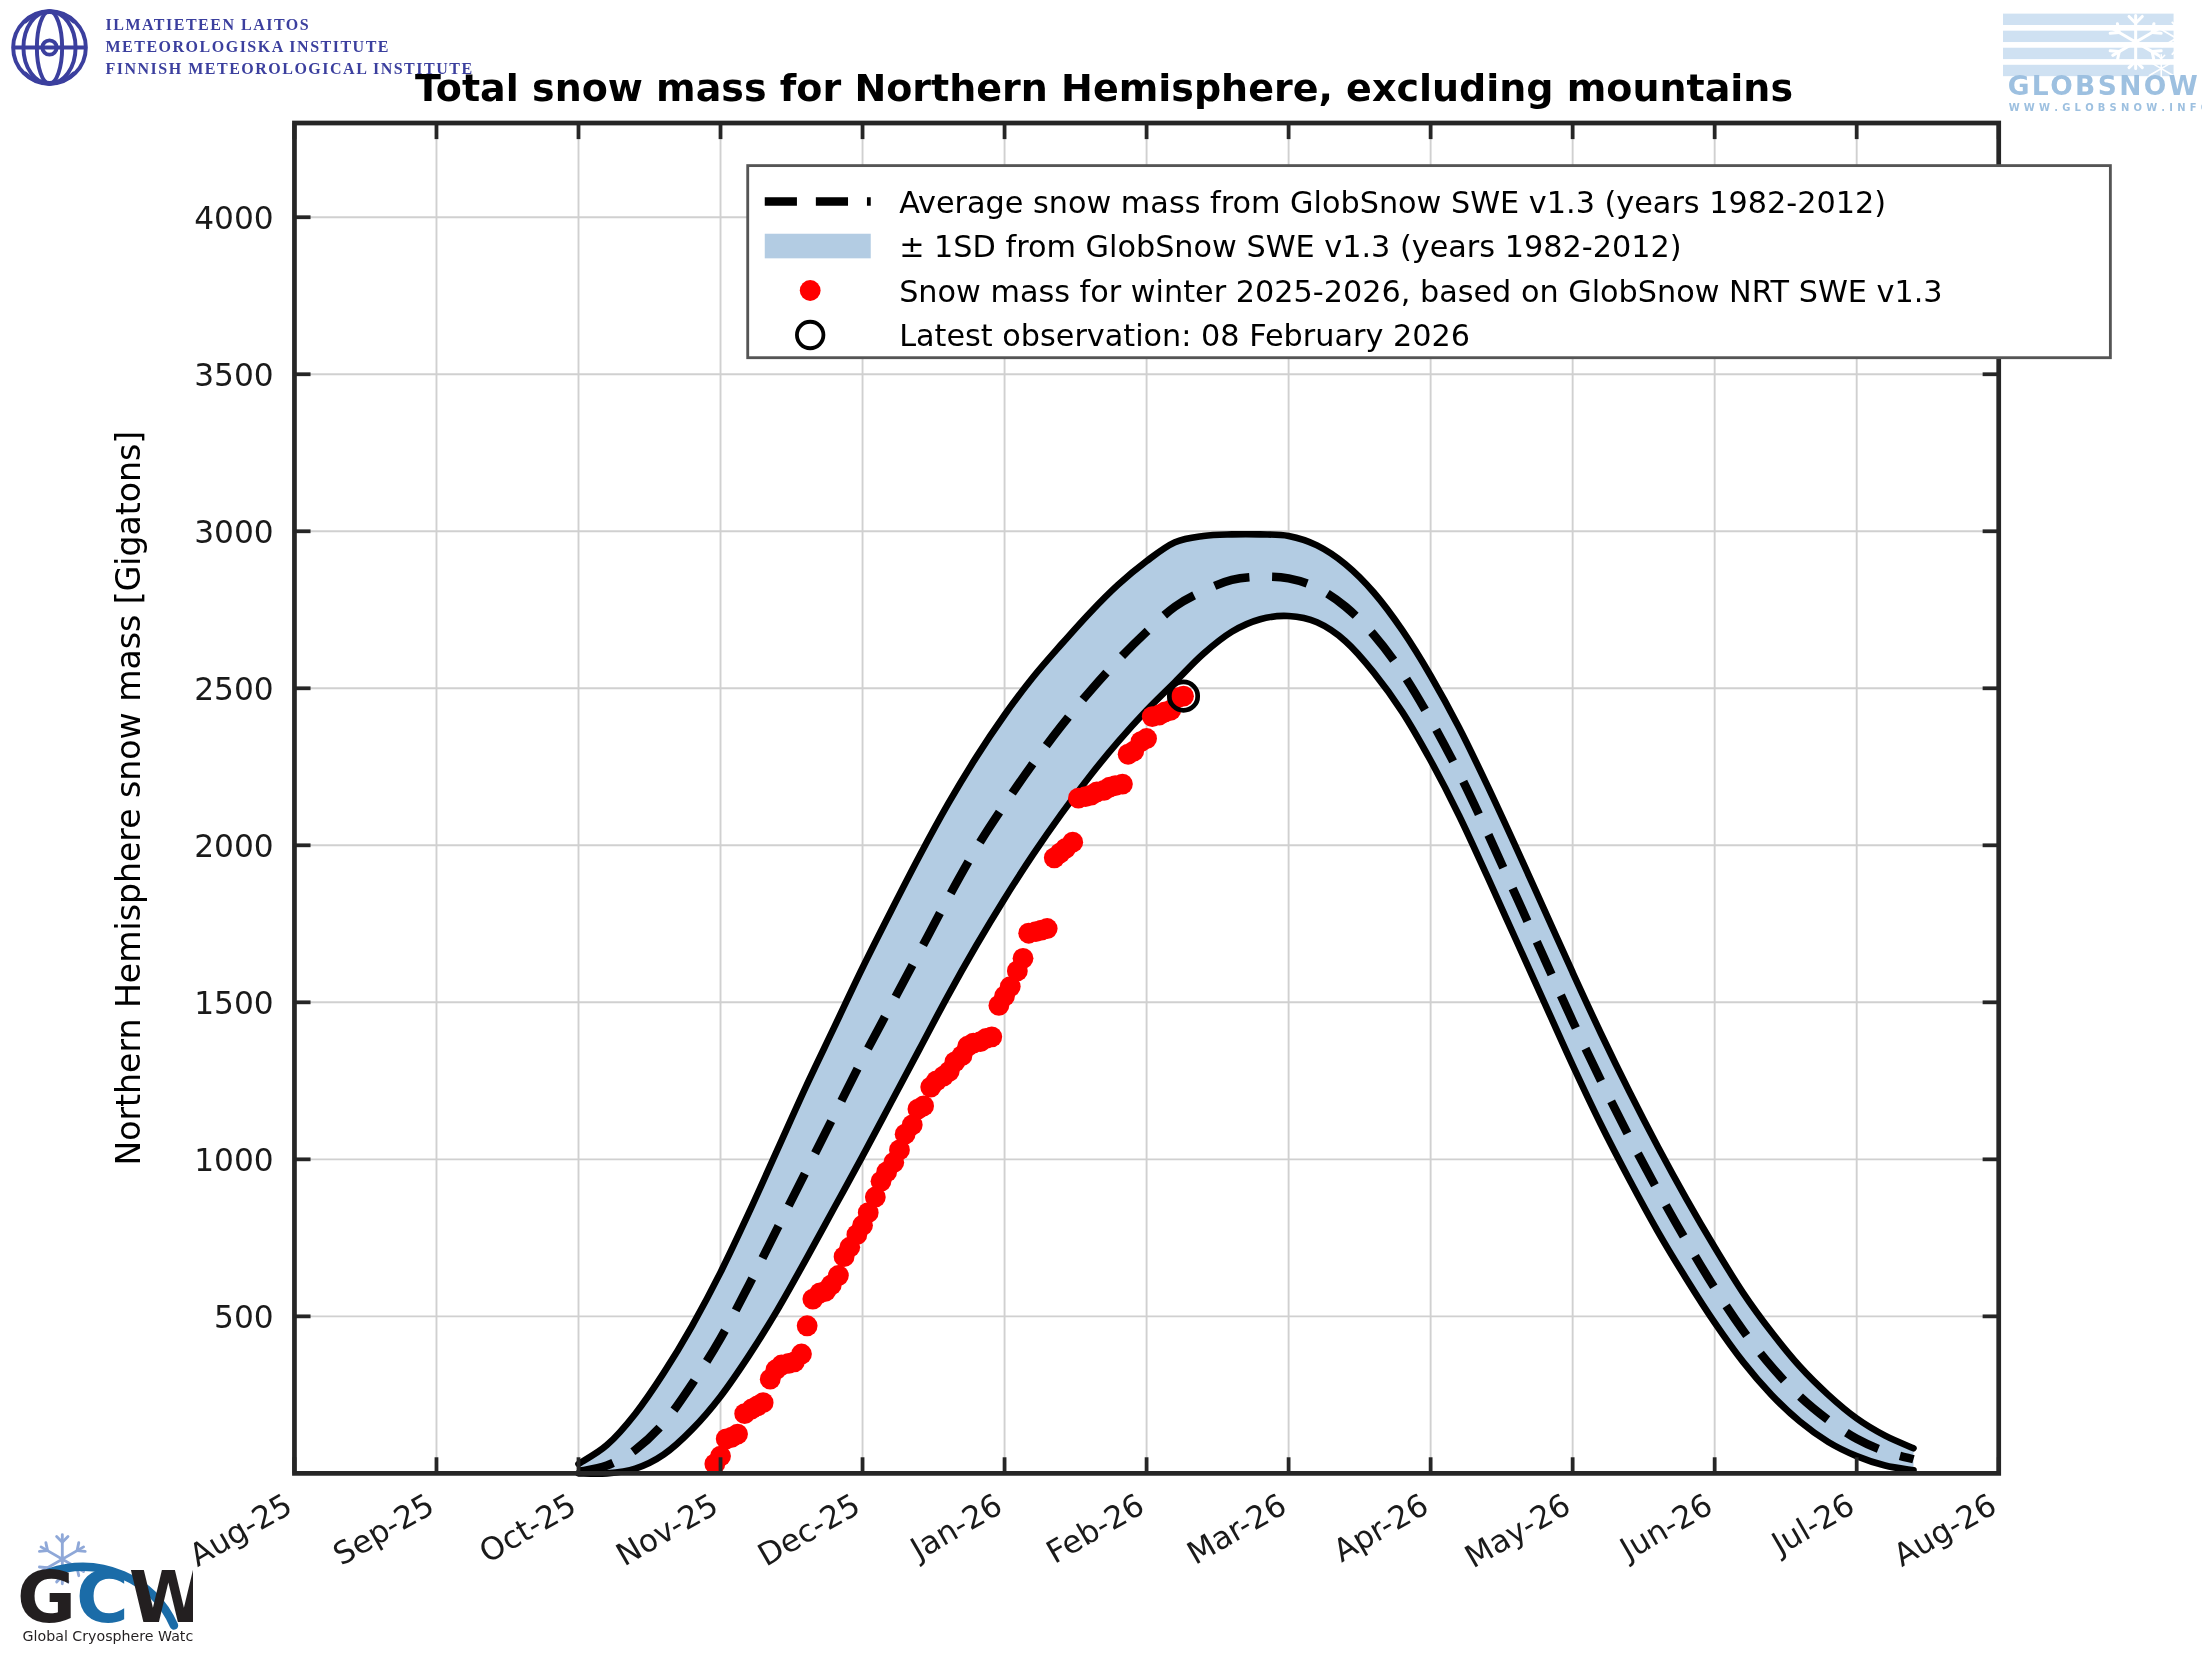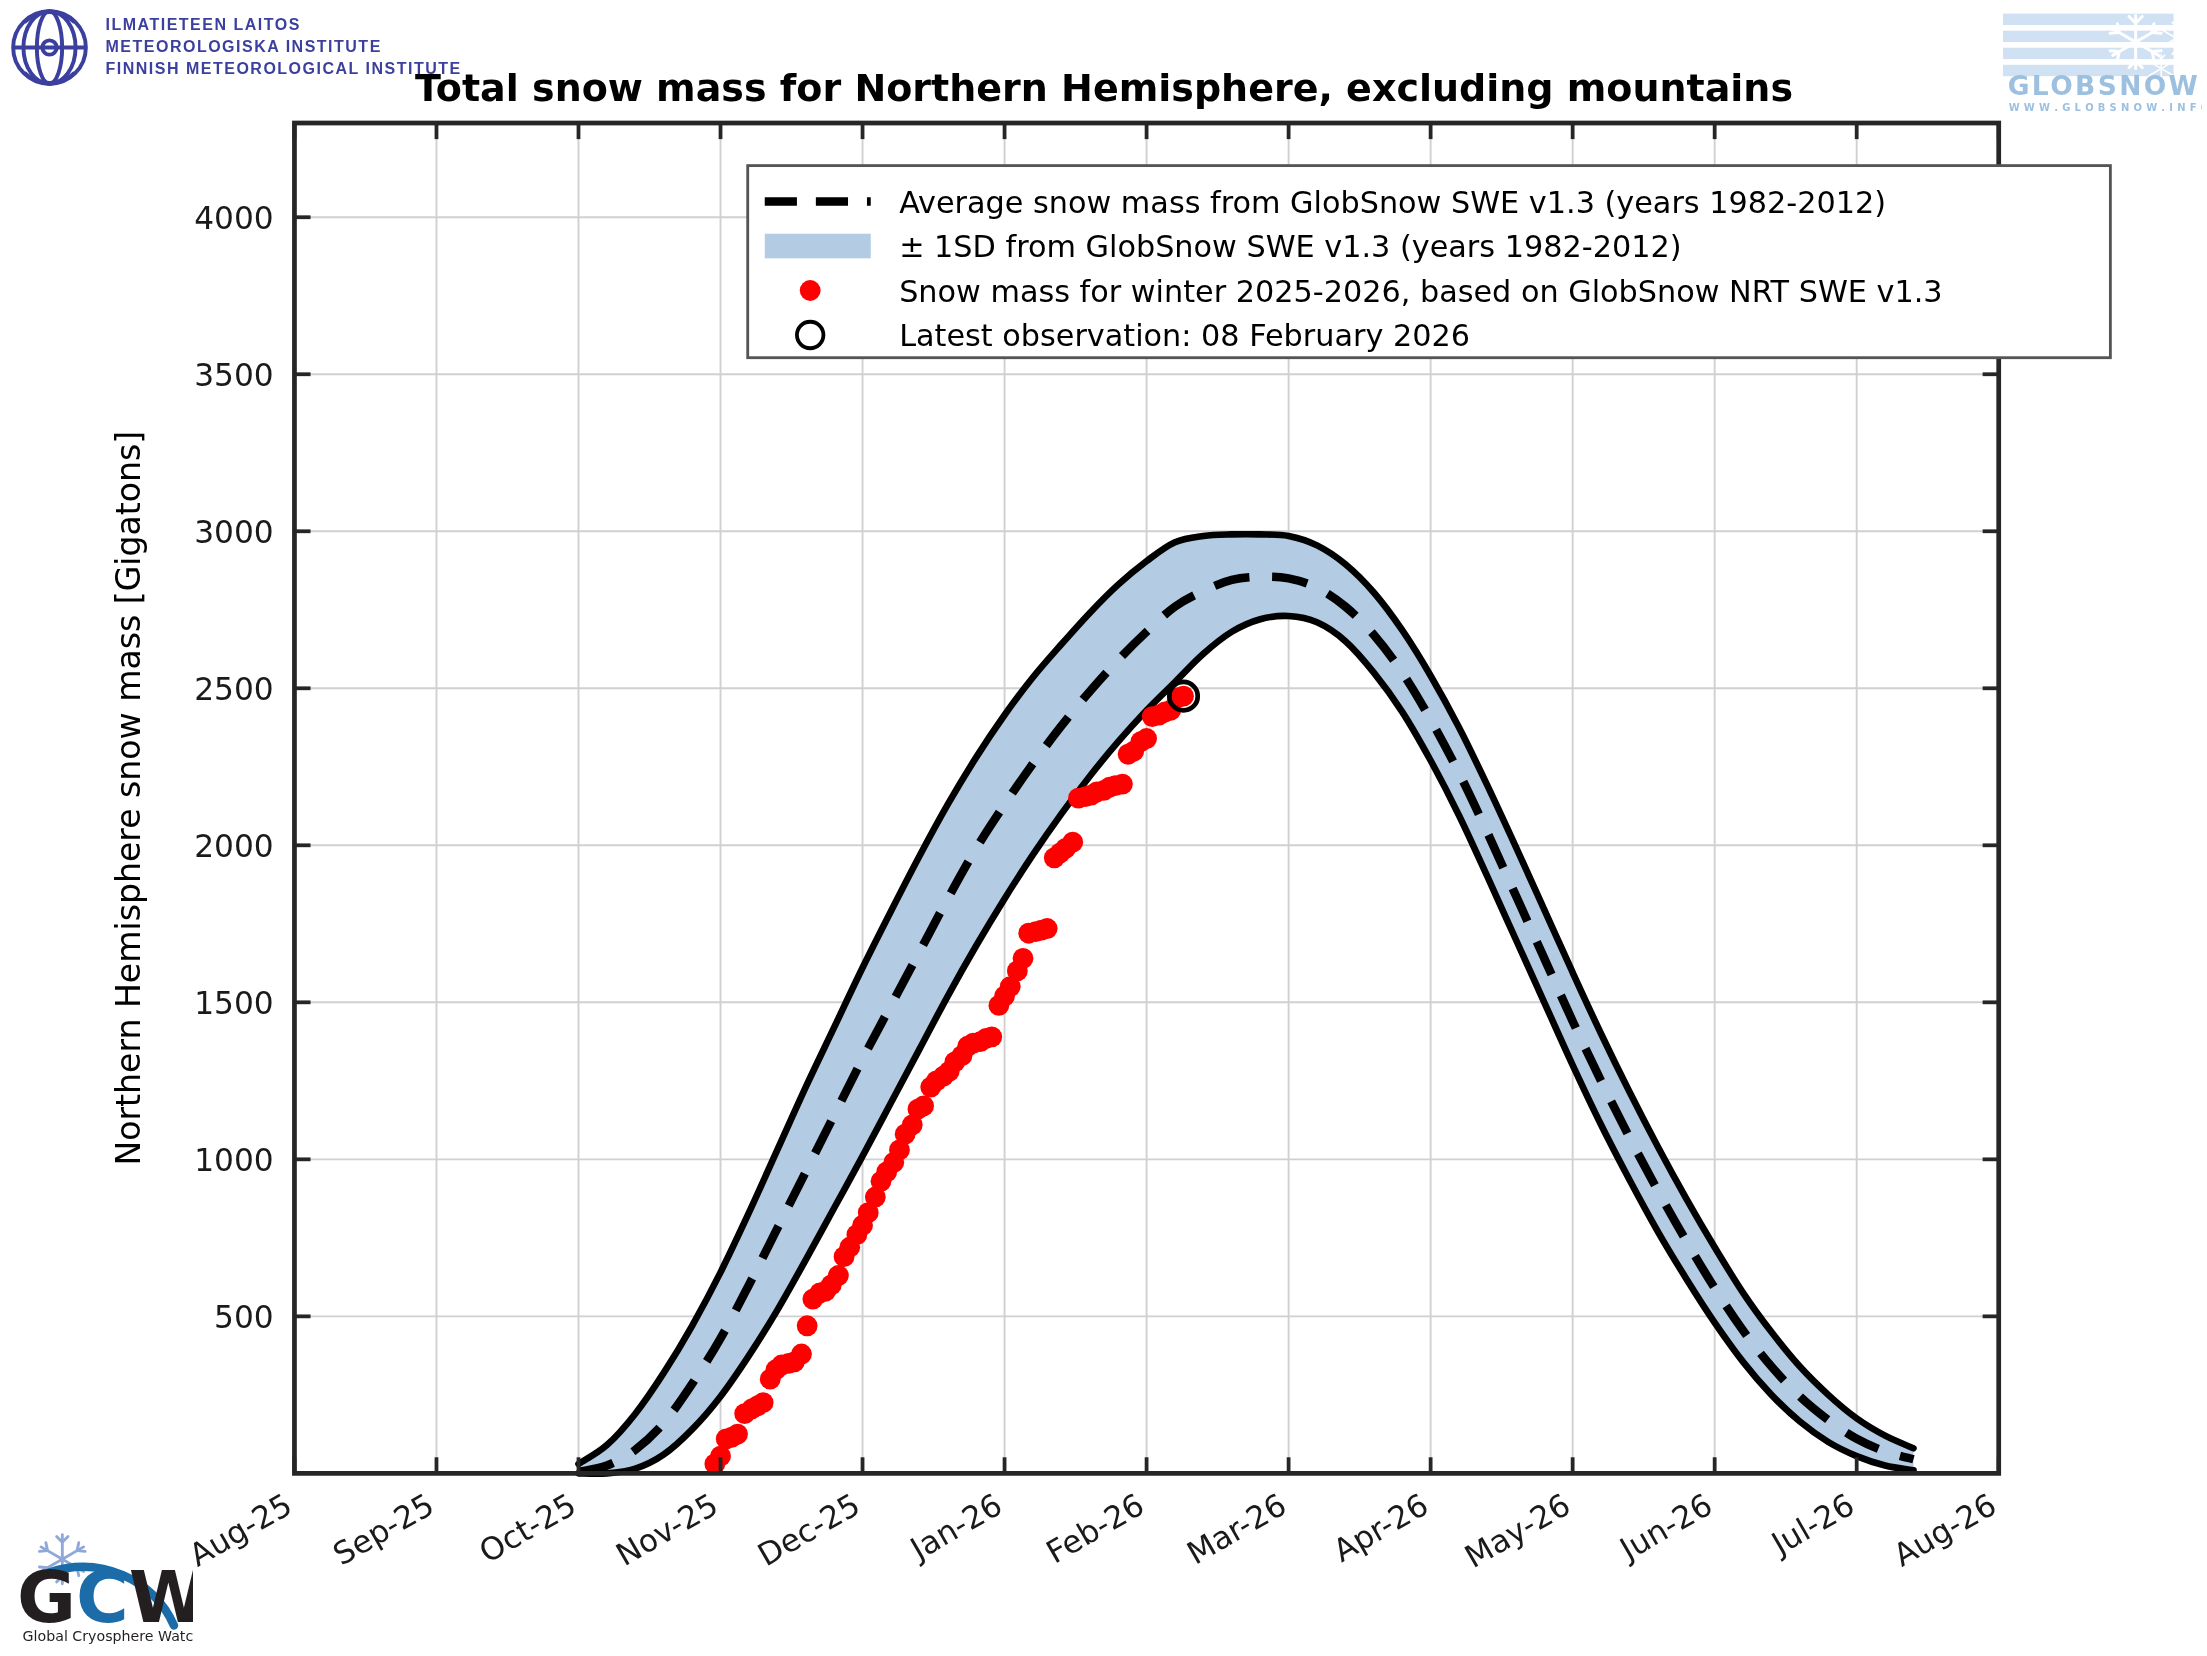--- a/index.html
+++ b/index.html
@@ -5,21 +5,21 @@
   html,body{margin:0;padding:0;background:#ffffff;}
   body{width:2208px;height:1656px;position:relative;overflow:hidden;
        font-family:"DejaVu Sans","Liberation Sans",sans-serif;}
 
   
   #fmi-logo{position:absolute;left:9.5px;top:7.6px;display:flex;align-items:center;gap:17px;}
   #fmi-logo .mark{width:79px;height:79px;flex:0 0 79px;}
   #fmi-logo .words{display:flex;flex-direction:column;gap:5.7px;}
   #fmi-logo .words span{
     color:#3b3f9e;font-weight:bold;font-size:16px;letter-spacing:1.5px;
-    font-family:Liberation Sans, sans-serif;line-height:1;}
+    font-family:Liberation Serif, serif;line-height:1;}
 
   
   #globsnow-logo{position:absolute;right:5.7px;top:3.8px;width:199px;height:114px;}
 
   
   #gcw-logo{position:absolute;left:13.2px;bottom:5.7px;width:180px;height:123px;}
 
   
   #chart-title{
     position:absolute;left:0;top:66px;width:2208px;text-align:center;

